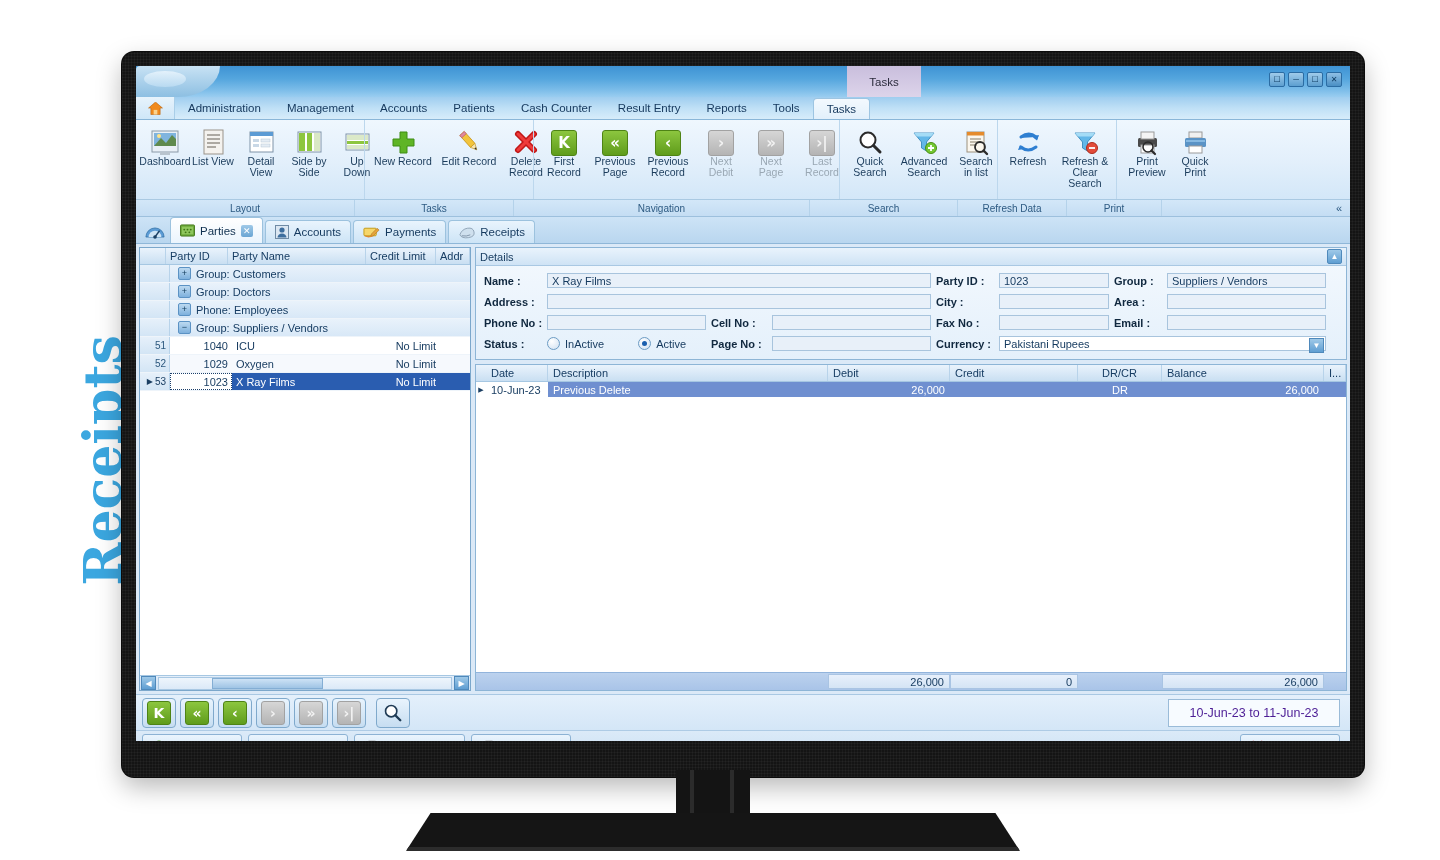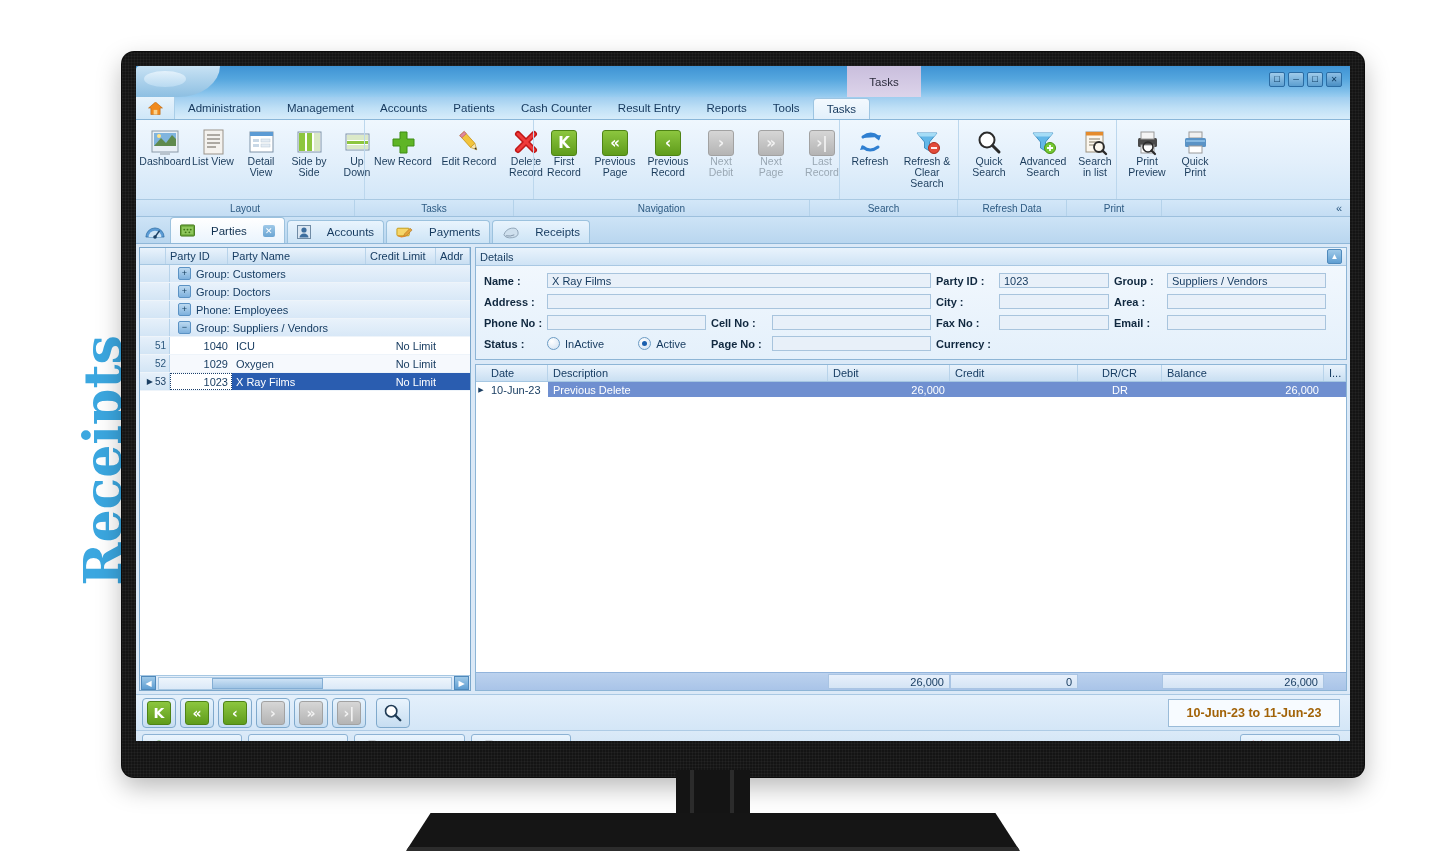--- a/index.html
+++ b/index.html
@@ -86,21 +86,21 @@
     border-right:1px solid #b4d2ea;height:16px;}
   .collapse{position:absolute;right:8px;top:0;height:16px;display:flex;align-items:center;font-size:11px;color:#2d5a82;}
   .sq{width:24px;height:24px;border-radius:3px;display:flex;align-items:center;justify-content:center;
       color:#fff;font-size:15px;font-weight:700;font-family:"DejaVu Sans",sans-serif;}
   .sq.green{background:linear-gradient(180deg,#8cc63f,#5f9c1b);border:1px solid #4e8315;}
   .sq.gray{background:linear-gradient(180deg,#d6d6d6,#b4b4b4);border:1px solid #a2a2a2;color:#f2f2f2;}
 
   
   .doctabs{position:relative;height:26px;display:flex;align-items:flex-end;gap:0;
     background:linear-gradient(180deg,#cde3f6,#b9d6ef);padding-left:4px;border-bottom:1px solid #8fb7d8;}
-  .dtab{height:22px;display:flex;align-items:center;gap:16px;padding:0 9px;font-size:11.5px;color:#14395e;
+  .dtab{height:22px;display:flex;align-items:center;gap:5px;padding:0 9px;font-size:11.5px;color:#14395e;
     border:1px solid #9cc2de;border-bottom:none;border-top-left-radius:4px;border-top-right-radius:4px;
     background:linear-gradient(180deg,#e9f4fd,#cde4f6);margin-right:2px;cursor:default;}
   .dtab.active{background:linear-gradient(180deg,#ffffff,#eaf4fd);height:25px;color:#10304f;font-weight:400;}
   .dtab .x{width:12px;height:12px;border-radius:2px;background:linear-gradient(180deg,#9fc9e8,#6ba5d3);
     color:#fff;font-size:9px;display:flex;align-items:center;justify-content:center;}
   .dash-ico{width:30px;display:flex;align-items:center;justify-content:center;height:22px;}
 
   
   .workarea{position:relative;height:450px;background:#dbe9f7;display:flex;padding:3px;box-sizing:border-box;}
 
@@ -171,21 +171,21 @@
   .calign{justify-content:center;}
 
   
   .navbar{position:relative;height:35px;background:linear-gradient(180deg,#e4f0fb,#d4e6f7);
     border-top:1px solid #a9c8e3;display:flex;align-items:center;padding-left:6px;gap:4px;}
   .navbtn{width:32px;height:28px;border-radius:4px;border:1px solid #7fa9cc;
     background:linear-gradient(180deg,#e9f4fd,#c6ddf1);display:flex;align-items:center;justify-content:center;}
   .navbtn .sq{width:22px;height:22px;font-size:14px;}
   .datebox{position:absolute;right:10px;top:4px;height:26px;min-width:150px;background:#f7fbff;
     border:1px solid #9abbd8;display:flex;align-items:center;justify-content:center;padding:0 10px;
-    font-size:12.5px;font-weight:700;color:#a16207;}
+    font-size:12.5px;font-weight:400;color:#4c1d95;}
 
   .actionbar{position:relative;height:30px;background:linear-gradient(180deg,#dbeaf8,#cbe0f3);
     border-top:1px solid #aecbe5;display:flex;align-items:center;padding-left:6px;gap:6px;}
   .abtn{height:22px;min-width:78px;padding:0 10px;border:1px solid #8cb2d4;border-radius:3px;
     background:linear-gradient(180deg,#eaf4fd,#c9e0f4);display:flex;align-items:center;gap:7px;
     font-size:11.5px;color:#173d63;}
   .abtn.right{position:absolute;right:10px;}
 </style>
 </head>
 <body>
@@ -366,47 +366,20 @@
           </div>
           <div class="rbtn disabled" style="min-width:48px">
             <div class="ico">
                 <span class="sq gray">›|</span>
               </div>
             <div class="lab">Last Record</div>
           </div>
           <div class="glabel">Navigation</div>
         </div>
 
-        <div class="rgroup" style="width:108px">
-          <div class="rbtn" style="min-width:44px">
-            <div class="ico">
-              <svg width="27" height="27" viewBox="0 0 27 27">
-                <path d="M5 9 q8 -7 16 -1 l-3 0.5 4 3 1.5 -4.5 -2 1" fill="#2f7fd1"></path>
-                <path d="M6 8 q8 -6 15 0" stroke="#2f7fd1" stroke-width="3" fill="none" stroke-linecap="round"></path>
-                <path d="M21 18 q-8 6 -15 0" stroke="#2f7fd1" stroke-width="3" fill="none" stroke-linecap="round"></path>
-                <path d="M5 16 l-2 5 6 -1 z" fill="#2f7fd1"></path>
-                <path d="M22 11 l2 -5 -6 1 z" fill="#2f7fd1"></path>
-              </svg>
-            </div>
-            <div class="lab">Refresh</div>
-          </div>
-          <div class="rbtn" style="min-width:58px">
-            <div class="ico">
-              <svg width="27" height="27" viewBox="0 0 27 27">
-                <path d="M3 4 h20 l-7.5 9 v9 l-5 -3 v-6 z" fill="#63b7e8" stroke="#2a7fb5" stroke-width="0.8"></path>
-                <path d="M3 4 h20 l-3 3.6 h-14 z" fill="#a5dcf6"></path>
-                <circle cx="20" cy="19" r="5.5" fill="#e24b3a" stroke="#ad2c1e"></circle>
-                <path d="M17 19 h6" stroke="#fff" stroke-width="1.8"></path>
-              </svg>
-            </div>
-            <div class="lab">Refresh &amp; Clear Search</div>
-          </div>
-          <div class="glabel">Refresh Data</div>
-        </div>
-
         <div class="rgroup" style="width:147px">
           <div class="rbtn" style="min-width:44px">
             <div class="ico">
               <svg width="27" height="27" viewBox="0 0 27 27">
                 <circle cx="11" cy="11" r="7.5" fill="#ffffff" stroke="#2b2b2b" stroke-width="2"></circle>
                 <line x1="16.5" y1="16.5" x2="23" y2="23" stroke="#2b2b2b" stroke-width="3" stroke-linecap="round"></line>
               </svg>
             </div>
             <div class="lab">Quick Search</div>
           </div>
@@ -431,20 +404,47 @@
                     <line x1="7" y1="13" x2="18" y2="13"></line>
                     <line x1="7" y1="16" x2="14" y2="16"></line>
                 </g>
                 <circle cx="17" cy="18" r="5" fill="none" stroke="#2b2b2b" stroke-width="1.8"></circle>
                 <line x1="20.5" y1="21.5" x2="24" y2="25" stroke="#2b2b2b" stroke-width="2.4" stroke-linecap="round"></line>
               </svg>
             </div>
             <div class="lab">Search in list</div>
           </div>
           <div class="glabel">Search</div>
+        </div>
+
+        <div class="rgroup" style="width:108px">
+          <div class="rbtn" style="min-width:44px">
+            <div class="ico">
+              <svg width="27" height="27" viewBox="0 0 27 27">
+                <path d="M5 9 q8 -7 16 -1 l-3 0.5 4 3 1.5 -4.5 -2 1" fill="#2f7fd1"></path>
+                <path d="M6 8 q8 -6 15 0" stroke="#2f7fd1" stroke-width="3" fill="none" stroke-linecap="round"></path>
+                <path d="M21 18 q-8 6 -15 0" stroke="#2f7fd1" stroke-width="3" fill="none" stroke-linecap="round"></path>
+                <path d="M5 16 l-2 5 6 -1 z" fill="#2f7fd1"></path>
+                <path d="M22 11 l2 -5 -6 1 z" fill="#2f7fd1"></path>
+              </svg>
+            </div>
+            <div class="lab">Refresh</div>
+          </div>
+          <div class="rbtn" style="min-width:58px">
+            <div class="ico">
+              <svg width="27" height="27" viewBox="0 0 27 27">
+                <path d="M3 4 h20 l-7.5 9 v9 l-5 -3 v-6 z" fill="#63b7e8" stroke="#2a7fb5" stroke-width="0.8"></path>
+                <path d="M3 4 h20 l-3 3.6 h-14 z" fill="#a5dcf6"></path>
+                <circle cx="20" cy="19" r="5.5" fill="#e24b3a" stroke="#ad2c1e"></circle>
+                <path d="M17 19 h6" stroke="#fff" stroke-width="1.8"></path>
+              </svg>
+            </div>
+            <div class="lab">Refresh &amp; Clear Search</div>
+          </div>
+          <div class="glabel">Refresh Data</div>
         </div>
 
         <div class="rgroup" style="width:94px">
           <div class="rbtn" style="min-width:44px">
             <div class="ico">
               <svg width="27" height="27" viewBox="0 0 27 27">
                 <rect x="4" y="9" width="19" height="9" rx="1.5" fill="#4a4a4a"></rect>
                 <rect x="7" y="3" width="13" height="7" fill="#f4f4f4" stroke="#9a9a9a"></rect>
                 <rect x="7" y="16" width="13" height="8" fill="#ffffff" stroke="#9a9a9a"></rect>
                 <circle cx="14" cy="18" r="5" fill="none" stroke="#2b2b2b" stroke-width="1.6"></circle>
@@ -642,20 +642,24 @@
                 <label class="radio">
                   <span class="rdot">
                       <i></i>
                     </span>
                   <span>Active</span>
                 </label>
               </div>
               <div class="flab">Page No :</div>
               <div class="finp"></div>
               <div class="flab">Currency :</div>
+              <div class="finp white combo" style="grid-column:span 3">
+                <span>Pakistani Rupees</span>
+                <span class="combo-arrow">▼</span>
+              </div>
             </div>
           </div>
 
           <div class="txpanel">
             <div class="tx-head">
               <div style="width:10px;border-right:none"></div>
               <div style="width:62px">Date</div>
               <div style="width:280px">Description</div>
               <div style="width:122px">Debit</div>
               <div style="width:128px">Credit</div>

